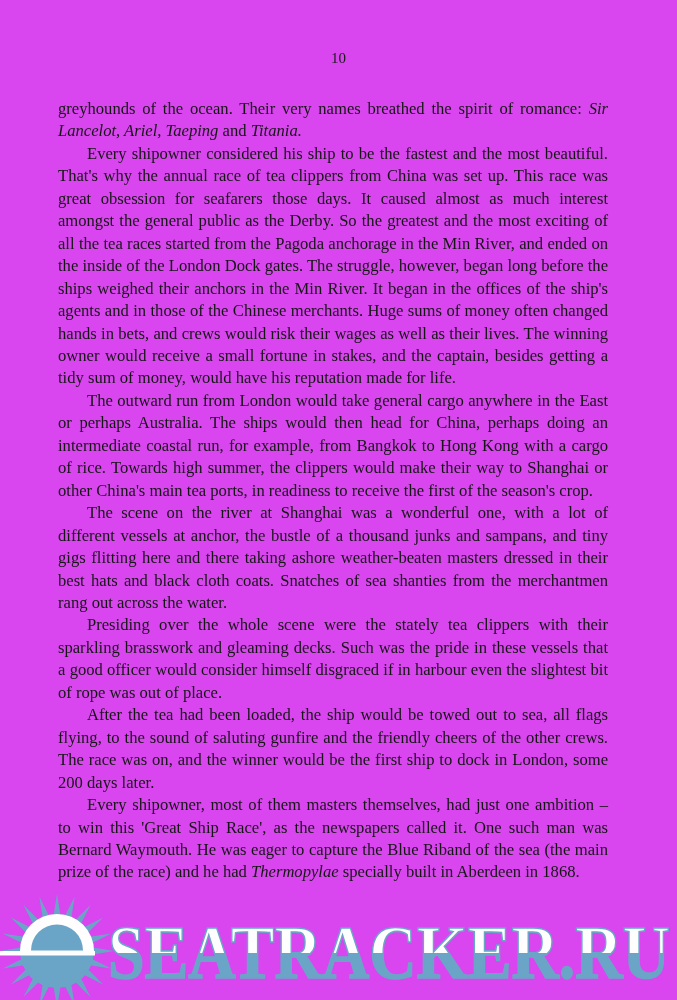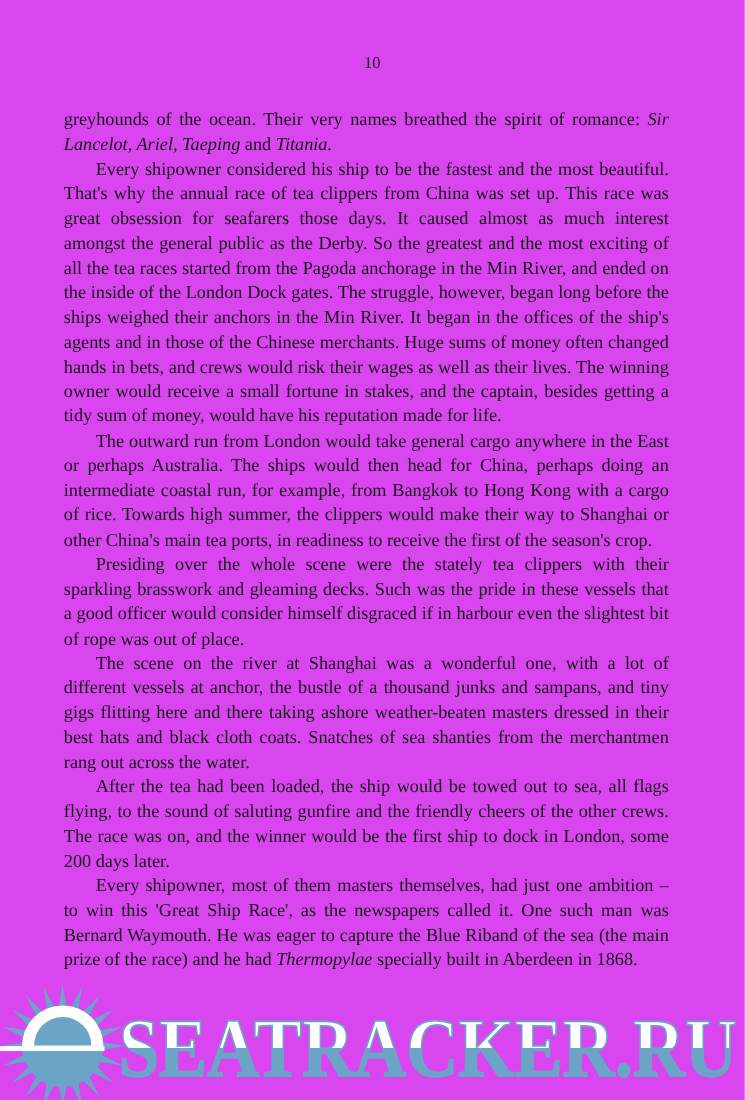--- a/index.html
+++ b/index.html
@@ -84,19 +84,19 @@
       </defs>
       <text x="0" y="66" textLength="562" lengthAdjust="spacingAndGlyphs">SEATRACKER.RU</text>
     </svg>
 
   </div>
 
   <div class="text-column">
       <p><span>greyhounds of the ocean. Their very names breathed the spirit of romance: </span><span class="i">Sir Lancelot, Ariel, Taeping</span><span> and </span><span class="i">Titania.</span></p>
       <p class="indent"><span>Every shipowner considered his ship to be the fastest and the most beautiful. That's why the annual race of tea clippers from China was set up. This race was great obsession for seafarers those days. It caused almost as much interest amongst the general public as </span><span class="b">the Derby</span><span>. So the greatest and the most exciting of all the tea races started from the Pagoda anchorage in the Min River, and ended on the inside of the London Dock gates. The struggle, however, began long before the ships weighed their anchors in the Min River. It began in the offices of the ship's agents and in those of the Chinese merchants. Huge sums of money </span><span class="b">often changed hands</span><span> in bets, and crews would risk their wages as well as their lives. The winning owner would receive </span><span class="b">a small fortune</span><span> in stakes, and the captain, besides getting </span><span class="b">a tidy sum of money</span><span>, would have his reputation made for life.</span></p>
       <p class="indent"><span>The outward run from London would take general cargo anywhere in the East or perhaps Australia. The ships would then head for China, perhaps doing an intermediate coastal run, for example, from Bangkok to Hong Kong with a cargo of rice. Towards high summer, the clippers would make their way to Shanghai or other China's main tea ports, in readiness to receive the first of the season's crop.</span></p>
+      <p class="indent"><span>The scene on the river at Shanghai was a wonderful one, with a lot of different vessels at anchor, the bustle of a thousand junks and sampans, and tiny gigs flitting here and there taking ashore weather-beaten masters dressed in their best hats and black cloth coats. Snatches of sea shanties from the merchantmen rang out across the water.</span></p>
       <p class="indent"><span>Presiding over the whole scene were the stately tea clippers with their sparkling brasswork and gleaming decks. Such was the pride in these vessels that a good officer would consider himself disgraced if in harbour even the slightest bit of rope was out of place.</span></p>
-      <p class="indent"><span>The scene on the river at Shanghai was a wonderful one, with a lot of different vessels at anchor, the bustle of a thousand junks and sampans, and tiny gigs flitting here and there taking ashore weather-beaten masters dressed in their best hats and black cloth coats. Snatches of sea shanties from the merchantmen rang out across the water.</span></p>
       <p class="indent"><span>After the tea had been loaded, the ship would be towed out to sea, all flags flying, to the sound of saluting gunfire and the friendly cheers of the other crews. The race was on, and the winner would be the first ship to dock in London, some 200 days later.</span></p>
       <p class="indent"><span>Every shipowner, most of them masters themselves, had just one ambition – to win this 'Great Ship Race', as the newspapers called it. One such man was Bernard Waymouth. He was eager to capture </span><span class="b">the Blue Riband</span><span> of the sea (the main prize of the race) and he had </span><span class="i">Thermopylae</span><span> specially built in Aberdeen in 1868.</span></p>
     </div>
 
 </div>
 
 </body></html>

